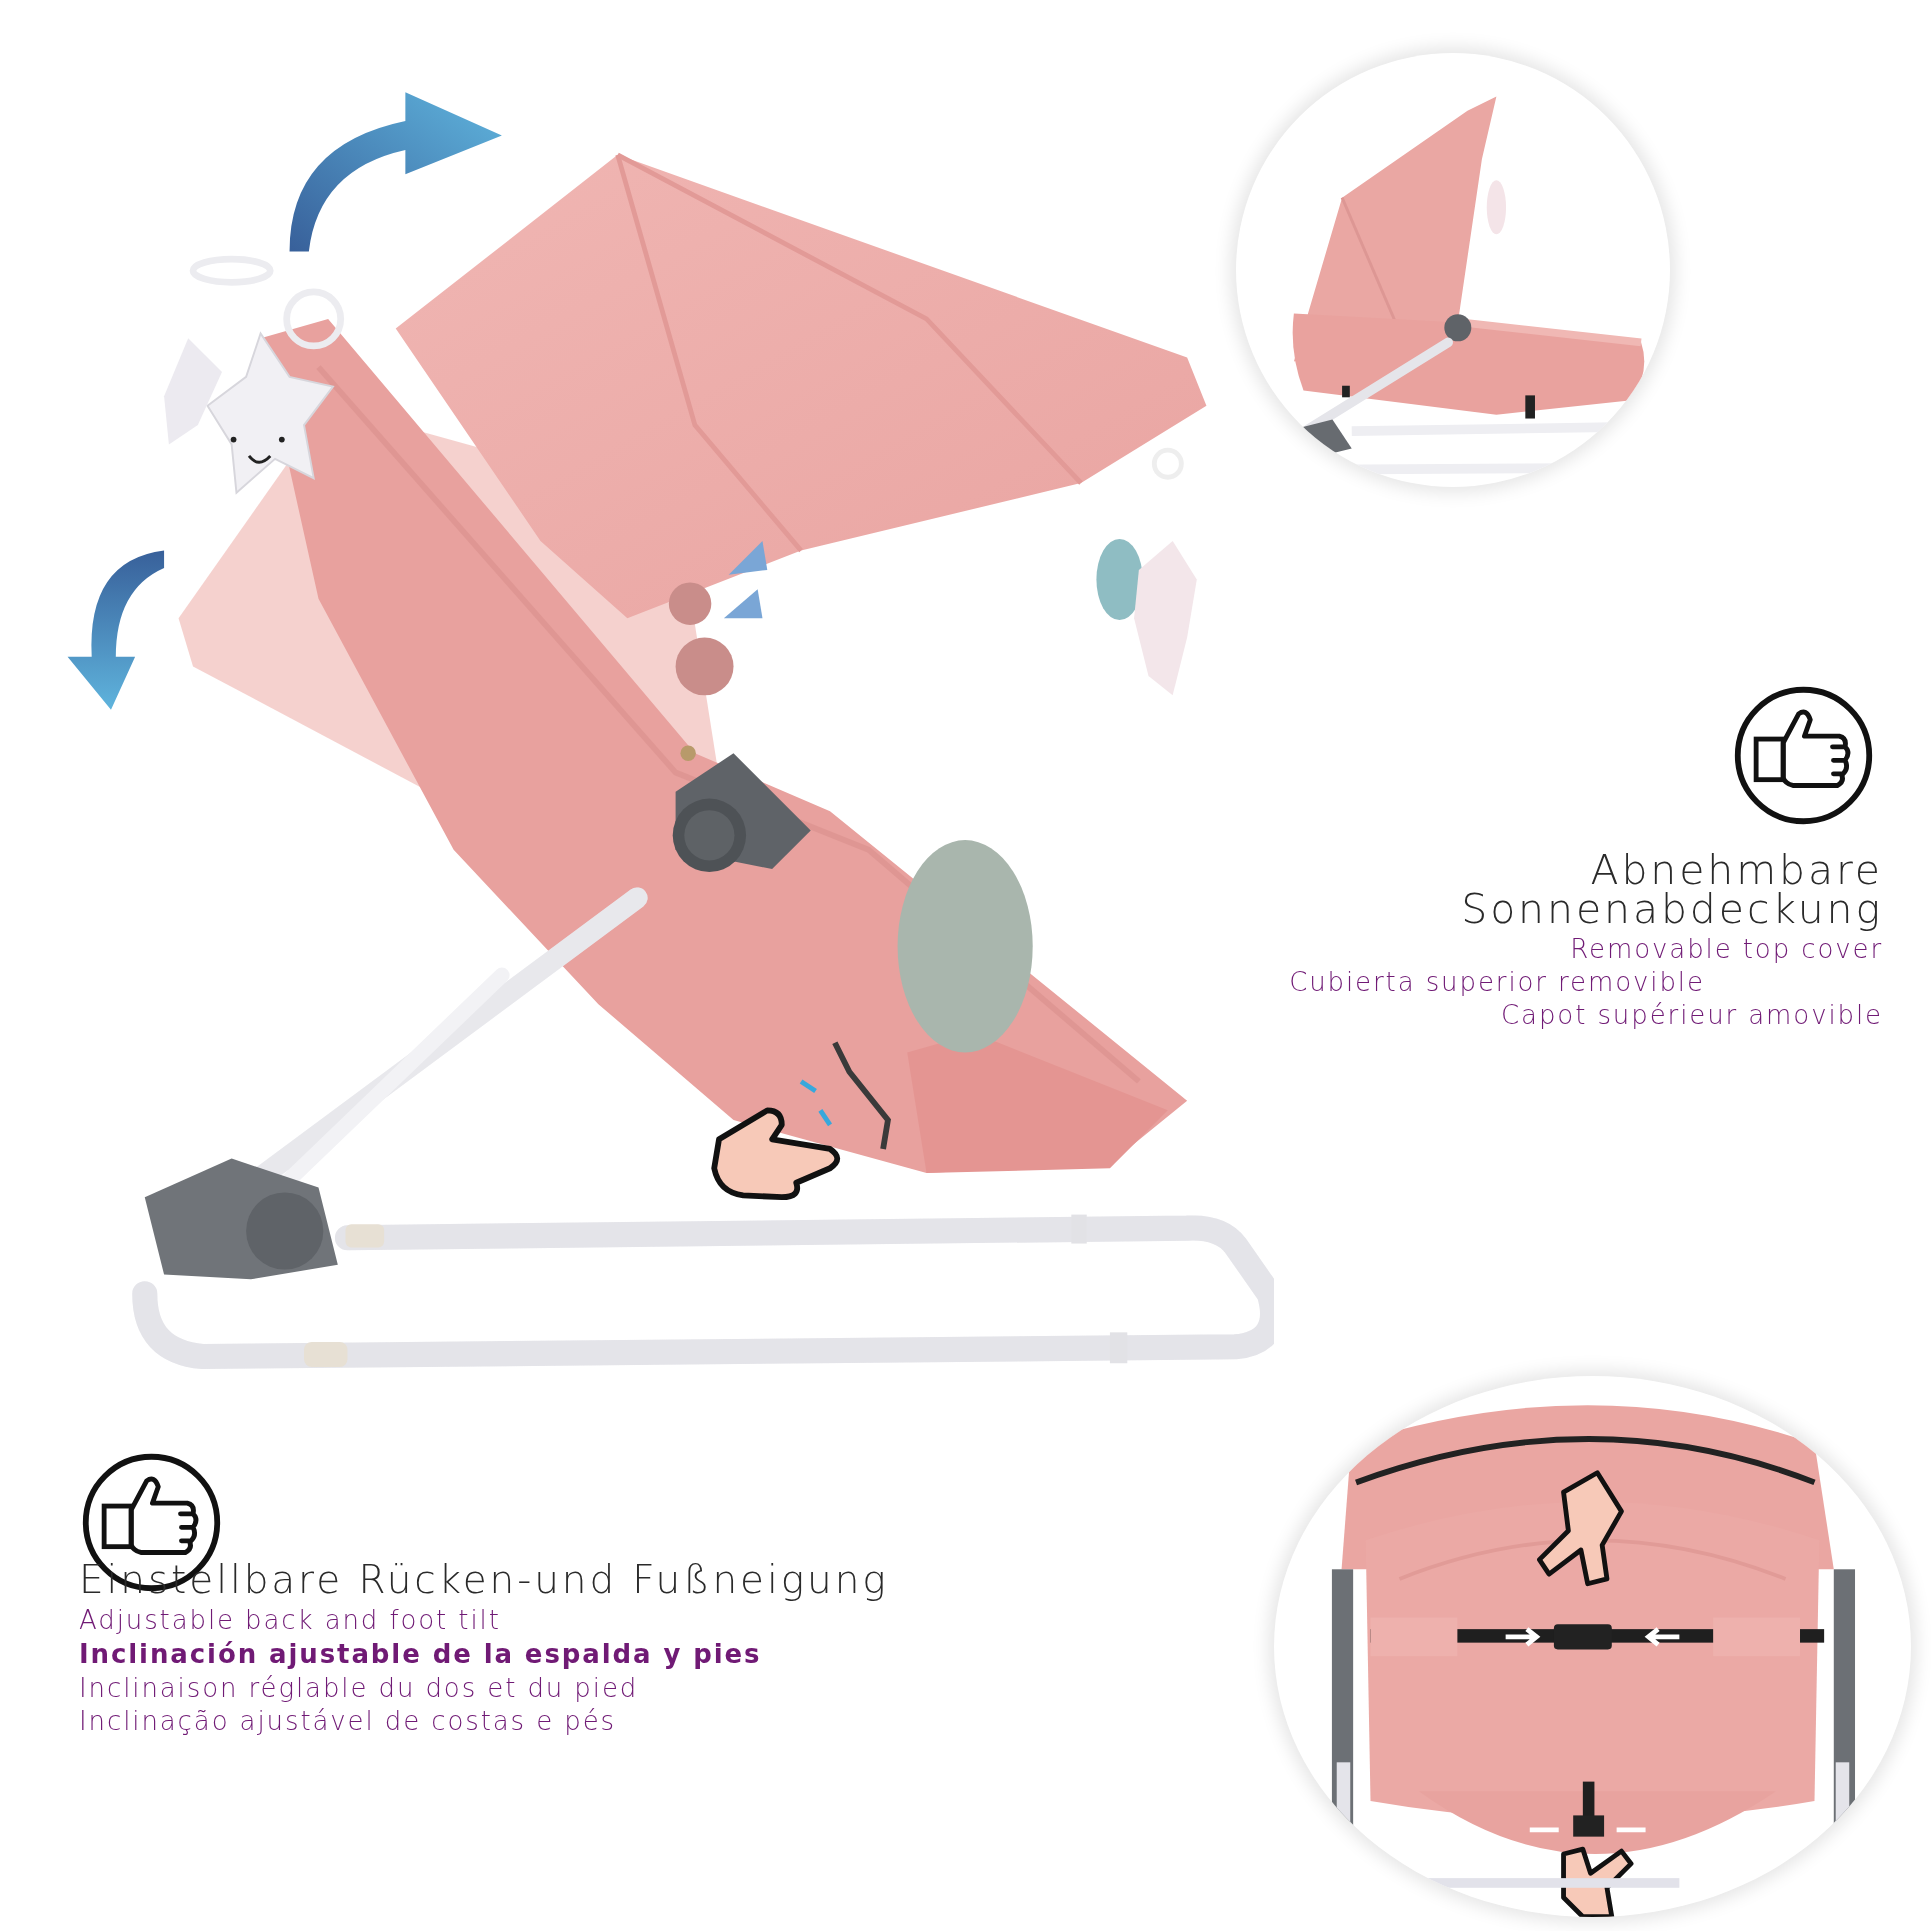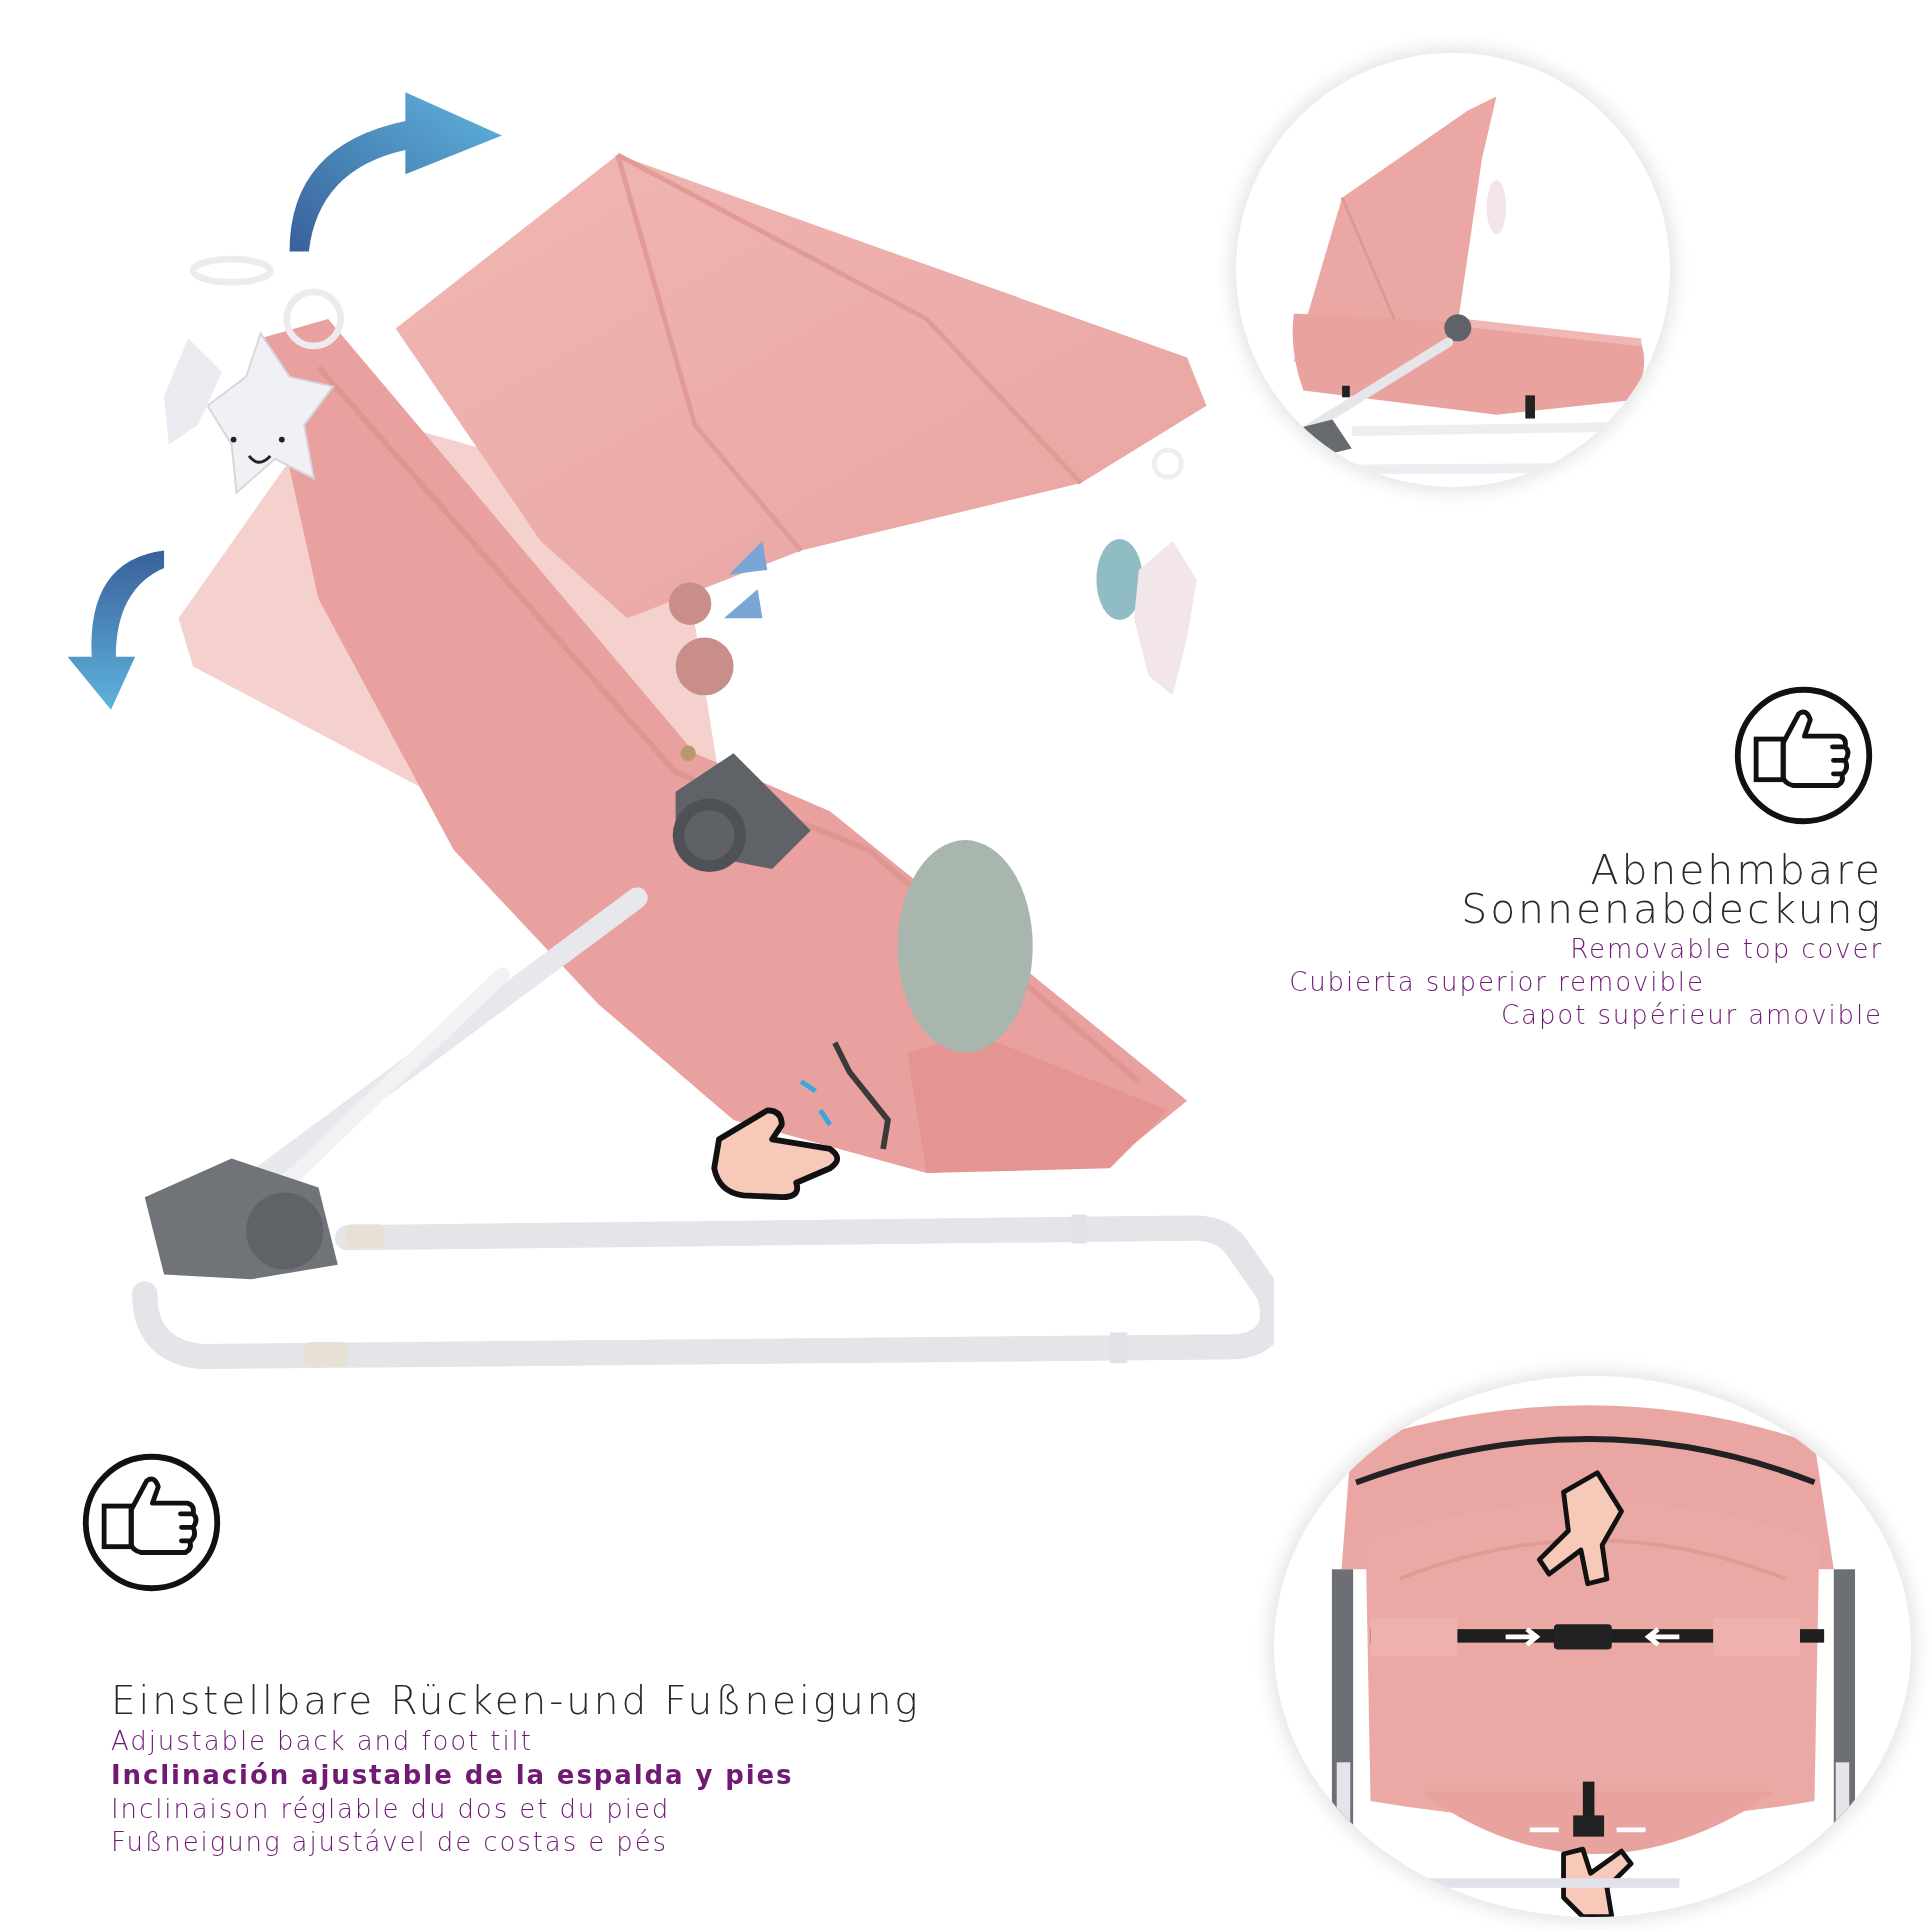--- a/index.html
+++ b/index.html
@@ -176,20 +176,20 @@
 </div>
 
 <div class="thumb-badge" style="left:79px; top:1450px; width:145px; height:145px;">
   <svg width="145" height="145" viewBox="0 0 150 150">
     <circle cx="75" cy="75" r="68" fill="#fff" stroke="#111" stroke-width="6"></circle>
     <rect x="26" y="58" width="28" height="42" fill="none" stroke="#111" stroke-width="5"></rect>
     <path d="M54 62 L70 32 Q78 26 82 38 L76 55 L112 55 Q120 57 118 66 L105 66 L118 66 Q124 72 118 80 L106 80 L118 80 Q122 88 116 94 L106 94 L114 94 Q118 102 110 106 L64 106 Q56 104 54 98 Z" fill="none" stroke="#111" stroke-width="5" stroke-linejoin="round"></path>
   </svg>
 </div>
 
-<div class="abs" style="left:79px; top:1681px; width:869px;margin-left:32px;">
+<div class="abs" style="left:79px; top:1560px; width:869px;">
   <div class="feature-title" style="font-size:39px;">Einstellbare Rücken-und Fußneigung</div>
   <div class="feature-sub" style="font-size:26px; margin-top:5.8px;">Adjustable back and foot tilt</div>
   <div class="feature-sub" style="font-size:26px; margin-top:3.9px;font-weight:bold;">Inclinación ajustable de la espalda y pies</div>
   <div class="feature-sub" style="font-size:26px; margin-top:3.9px;">Inclinaison réglable du dos et du pied</div>
-  <div class="feature-sub" style="font-size:26px; margin-top:3.9px;">Fußneigung ajustável de costas e pés</div>
+  <div class="feature-sub" style="font-size:26px; margin-top:3.9px;">Inclinação ajustável de costas e pés</div>
 </div>
 
 
 </body></html>

